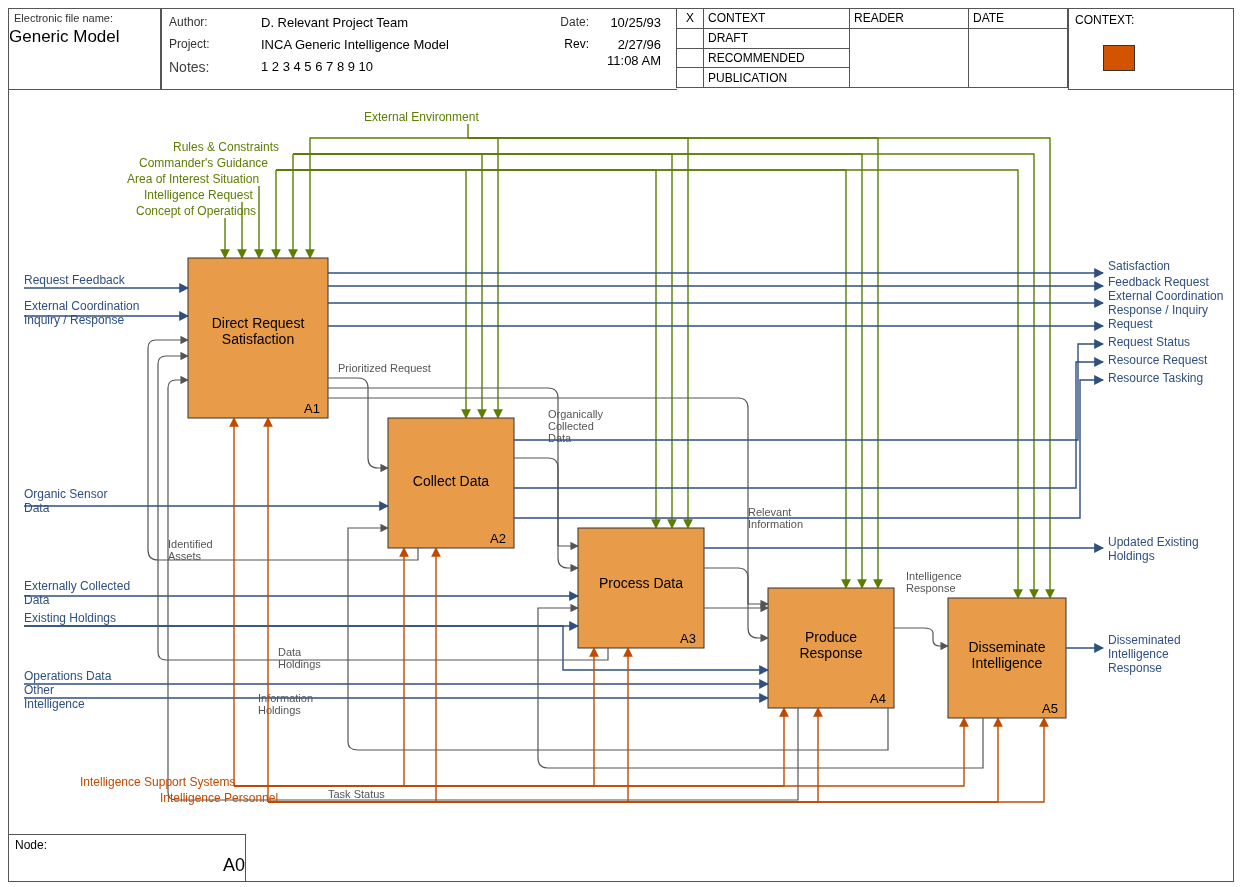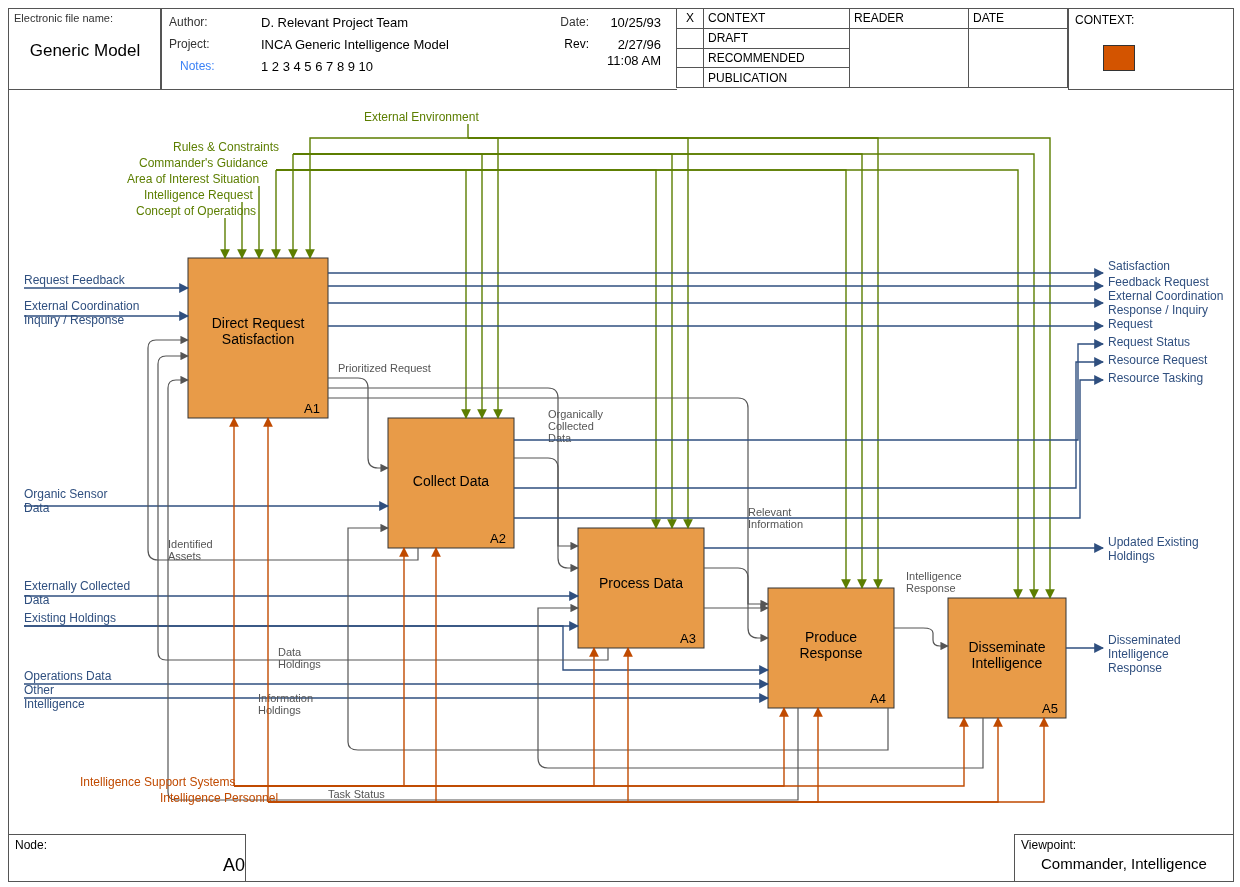--- a/index.html
+++ b/index.html
@@ -12,29 +12,29 @@
 <body>
 
 <div class="page">
 
   <div class="frame" style="left:8px;top:8px;width:1224px;height:872px"></div>
 
   <div style="position:absolute;left:8px;top:8px;width:1016px;height:80px">
 
     <div class="frame" style="left:0;top:0;width:152px;height:80px">
       <div style="font-size:11px;padding:3px 5px;color:#333">Electronic file name:</div>
-      <div style="text-align:center;font-size:17px;margin-top:14px">Generic Model</div>
+      <div style="font-size:17px;margin-top:0">Generic Model</div>
     </div>
 
     <div class="frame" style="left:152px;top:0;width:516px;height:80px;border-right:none">
       <div style="position:absolute;left:8px;top:6px;font-size:12px;color:#333">Author:</div>
       <div style="position:absolute;left:100px;top:6px;font-size:13px">D. Relevant Project Team</div>
       <div style="position:absolute;left:8px;top:28px;font-size:12px;color:#333">Project:</div>
       <div style="position:absolute;left:100px;top:28px;font-size:13px">INCA Generic Intelligence Model</div>
-      <div style="position:absolute;left:19px;top:50px;font-size:12px;color:#3b82f6">Notes:</div>
+      <div style="position:absolute;left:8px;top:50px;font-size:14px;color:#404040">Notes:</div>
       <div style="position:absolute;left:100px;top:50px;font-size:13px">1  2  3  4  5  6  7  8  9  10</div>
       <div style="position:absolute;right:88px;top:6px;font-size:12px;color:#333">Date:</div>
       <div style="position:absolute;right:16px;top:6px;font-size:13px">10/25/93</div>
       <div style="position:absolute;right:88px;top:28px;font-size:12px;color:#000000">Rev:</div>
       <div style="position:absolute;right:16px;top:28px;font-size:13px">2/27/96</div>
       <div style="position:absolute;right:16px;top:44px;font-size:13px">11:08 AM</div>
     </div>
 
     <div style="position:absolute;left:668px;top:0;width:392px;height:80px">
       <table style="border-collapse:collapse;width:100%;height:100%">
@@ -66,24 +66,20 @@
     <div class="frame" style="left:1060px;top:0;width:164px;height:80px">
       <div style="font-size:12px;padding:4px 6px">CONTEXT:</div>
       <div style="position:absolute;left:34px;top:36px;width:30px;height:24px;background:#d35400;border:1px solid #333"></div>
     </div>
   </div>
 
   <div style="position:absolute;left:8px;top:834px;width:1052px;height:46px">
     <div class="frame" style="left:0;top:0;width:236px;height:46px">
       <div style="font-size:12px;padding:3px 6px">Node:</div>
       <div style="text-align:right;font-size:18px">A0</div>
-    </div>
-    <div class="frame" style="left:1006px;top:0;width:218px;height:46px">
-      <div style="font-size:12px;padding:3px 6px">Viewpoint:</div>
-      <div style="text-align:center;font-size:15px">Commander, Intelligence</div>
     </div>
   </div>
 
   <svg style="position:absolute;left:8px;top:88px;width:1224px;height:746px">
     <defs>
       <marker id="ahNavy" viewBox="0 0 10 10" refX="9" refY="5" markerWidth="7" markerHeight="7" orient="auto">
           <path d="M0 0 L10 5 L0 10 z" fill="#2f4f7f"></path>
         </marker>
       <marker id="ahOlive" viewBox="0 0 10 10" refX="9" refY="5" markerWidth="7" markerHeight="7" orient="auto">
           <path d="M0 0 L10 5 L0 10 z" fill="#5c7e00"></path>

